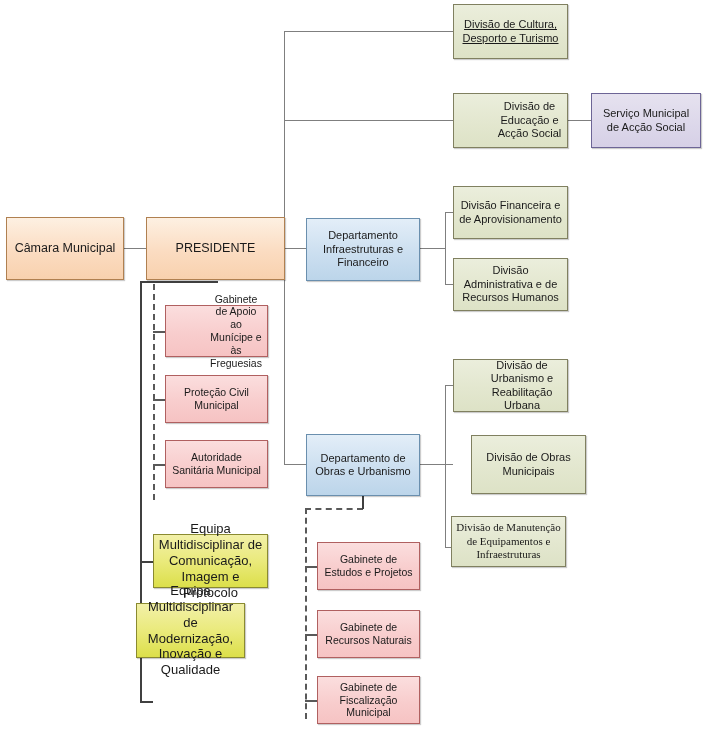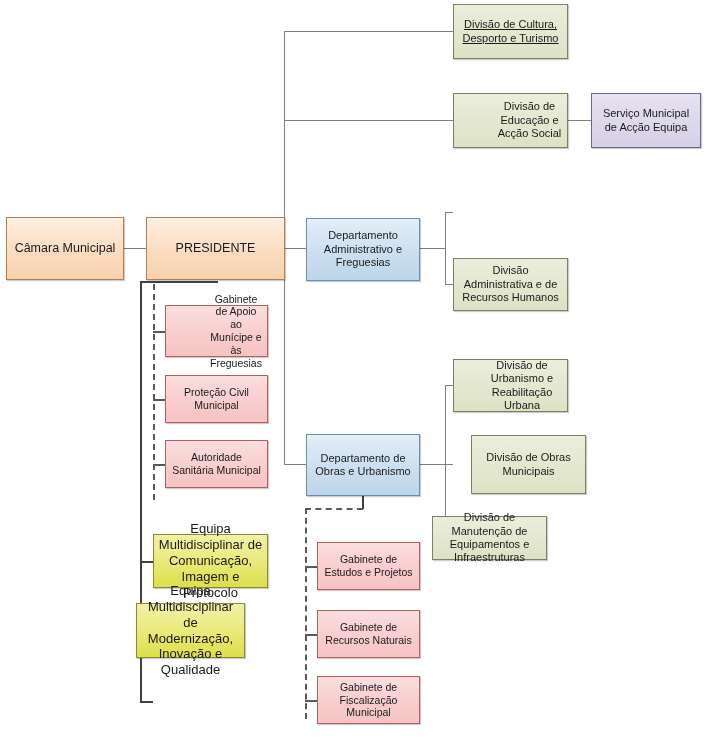--- a/index.html
+++ b/index.html
@@ -148,45 +148,48 @@
 
   <div class="node n-green" style="left:453px; top:4px; width:115px; height:55px;text-decoration:underline;">
     <span>Divisão de Cultura, Desporto e Turismo</span>
   </div>
 
   <div class="node n-green" style="left:453px; top:93px; width:115px; height:55px;padding-left:42px;">
     <span>Divisão de Educação e Acção Social</span>
   </div>
 
   <div class="node n-purple" style="left:591px; top:93px; width:110px; height:55px;">
-    <span>Serviço Municipal de Acção Equipa</span>
+    <span>Serviço Municipal de Acção Social</span>
   </div>
 
   <div class="node n-blue" style="left:306px; top:218px; width:114px; height:63px;">
-    <span>Departamento Administrativo e Freguesias</span>
-  </div>
-
+    <span>Departamento Infraestruturas e Financeiro</span>
+  </div>
+
+  <div class="node n-green" style="left:453px; top:186px; width:115px; height:53px;">
+    <span>Divisão Financeira e de Aprovisionamento</span>
+  </div>
 
   <div class="node n-green" style="left:453px; top:258px; width:115px; height:53px;">
     <span>Divisão Administrativa e de Recursos Humanos</span>
   </div>
 
   <div class="node n-blue" style="left:306px; top:434px; width:114px; height:62px;">
     <span>Departamento de Obras e Urbanismo</span>
   </div>
 
   <div class="node n-green" style="left:453px; top:359px; width:115px; height:53px;padding-left:27px;">
     <span>Divisão de Urbanismo e Reabilitação Urbana</span>
   </div>
 
   <div class="node n-green" style="left:471px; top:435px; width:115px; height:59px;">
     <span>Divisão de Obras Municipais</span>
   </div>
 
-  <div class="node n-green" style="left:432px; top:516px; width:115px; height:44px;">
+  <div class="node n-green" style="left:451px; top:516px; width:115px; height:51px;font-family:Liberation Serif, serif;">
     <span>Divisão de Manutenção de Equipamentos e Infraestruturas</span>
   </div>
 
   <div class="node n-pink" style="left:165px; top:305px; width:103px; height:52px;padding-left:43px;">
     <span>Gabinete de Apoio ao Munícipe e às Freguesias</span>
   </div>
 
   <div class="node n-pink" style="left:165px; top:375px; width:103px; height:48px;">
     <span>Proteção Civil Municipal</span>
   </div>

